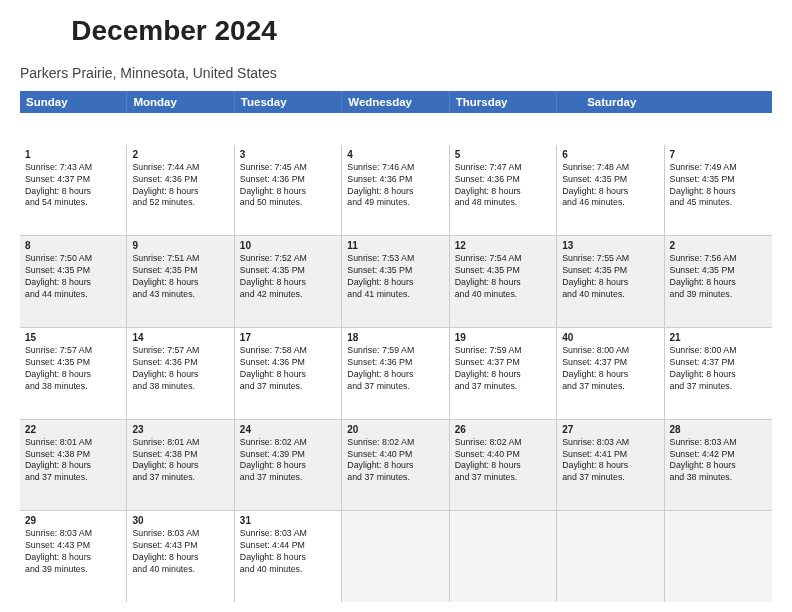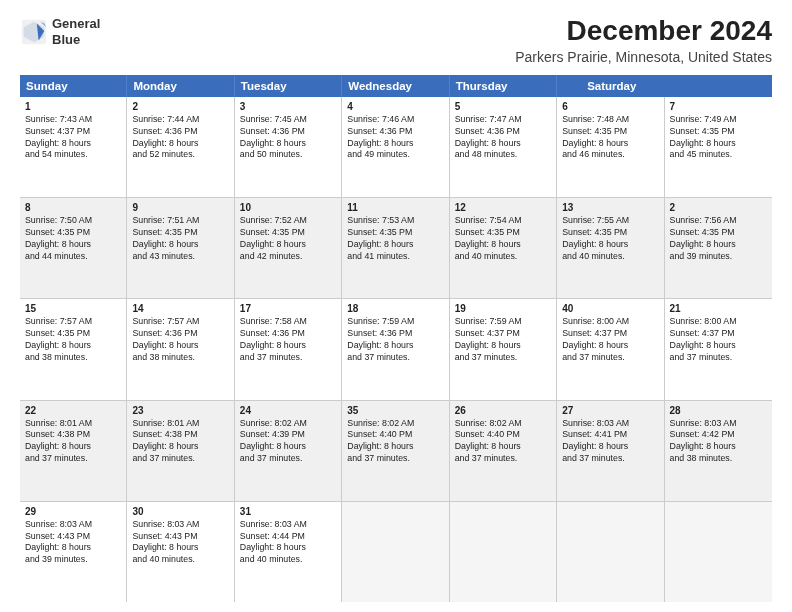--- a/index.html
+++ b/index.html
@@ -43,26 +43,27 @@
     }
     .main-title {
       font-size: 28px;
       font-weight: bold;
       color: #222;
       line-height: 1.1;
     }
     .subtitle {
       font-size: 14px;
       color: #444;
-      margin-top: 2px;
+      margin-top: 18px;
     }
     .calendar {
       flex: 1;
       display: flex;
       flex-direction: column;
+      gap: 32px;
     }
     .cal-header {
       display: grid;
       grid-template-columns: repeat(7, 1fr);
       background: #3a6ebc;
     }
     .cal-header-cell {
       color: #fff;
       font-size: 11.5px;
       font-weight: bold;
@@ -104,32 +105,20 @@
     .cell-line {
       display: block;
       line-height: 1.35;
     }
   </style>
 </head>
 <body>
 
 <div class="page">
   <div class="header">
-    <div class="logo">
-      <svg class="logo-icon" viewBox="0 0 30 30">
-        <rect x="2" y="2" width="26" height="26" rx="3" fill="#f0f0f0"></rect>
-        <polygon points="15,4 26,10 26,20 15,26 4,20 4,10" fill="#3a6ebc" opacity="0.15"></polygon>
-        <polygon points="18,6 26,14 20,24" fill="#3a6ebc"></polygon>
-        <polygon points="22,4 28,10 26,6" fill="#5aaae0"></polygon>
-      </svg>
-      <div class="logo-text">
-        <span>General</span><br>
-        <span>Blue</span>
-      </div>
-    </div>
     <div class="title-block">
       <div class="main-title">December 2024</div>
       <div class="subtitle">Parkers Prairie, Minnesota, United States</div>
     </div>
   </div>
 
   <div class="calendar">
     <div class="cal-header" id="cal-header">
         <div class="cal-header-cell">Sunday</div>
         <div class="cal-header-cell">Monday</div>
@@ -308,21 +297,21 @@
             <span class="cell-line">and 37 minutes.</span>
           </div>
           <div class="cal-cell shaded">
             <span class="day-num">24</span>
             <span class="cell-line">Sunrise: 8:02 AM</span>
             <span class="cell-line">Sunset: 4:39 PM</span>
             <span class="cell-line">Daylight: 8 hours</span>
             <span class="cell-line">and 37 minutes.</span>
           </div>
           <div class="cal-cell shaded">
-            <span class="day-num">35</span>
+            <span class="day-num">20</span>
             <span class="cell-line">Sunrise: 8:02 AM</span>
             <span class="cell-line">Sunset: 4:40 PM</span>
             <span class="cell-line">Daylight: 8 hours</span>
             <span class="cell-line">and 37 minutes.</span>
           </div>
           <div class="cal-cell shaded">
             <span class="day-num">26</span>
             <span class="cell-line">Sunrise: 8:02 AM</span>
             <span class="cell-line">Sunset: 4:40 PM</span>
             <span class="cell-line">Daylight: 8 hours</span>

